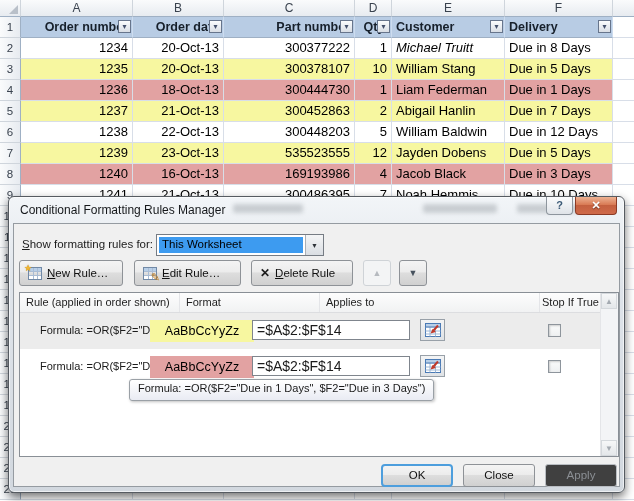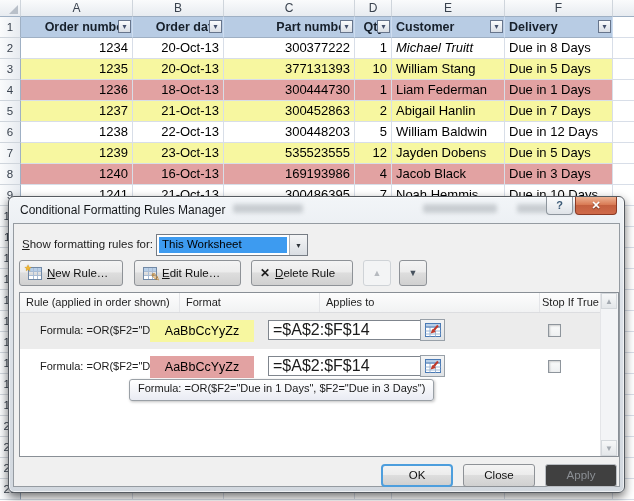--- a/index.html
+++ b/index.html
@@ -40,21 +40,21 @@
     border-radius:0 0 4px 4px;text-align:center;line-height:16px;}
   .help-btn{right:51px;width:27px;background:linear-gradient(#fbfcfd,#dfe3e8);
     color:#3b5a77;font-weight:bold;font-size:11px;}
   .close-btn{right:7px;width:42px;background:linear-gradient(#edb293,#d97b55 45%,#c4603f 50%,#cf6a4a);
     border-color:#8b3a25;color:#fff;font-weight:bold;font-size:11px;text-shadow:0 1px 1px rgba(0,0,0,.45);}
   .client{position:absolute;left:4px;right:4px;top:26px;bottom:5px;box-sizing:border-box;
     background:#f0f0f0;border:1px solid #959ba1;}
 
   .u{text-decoration:underline;}
   .lbl-show{position:absolute;left:8px;top:14px;}
-  .combo{position:absolute;left:142px;top:10px;width:152px;height:22px;box-sizing:border-box;
+  .combo{position:absolute;left:142px;top:10px;width:168px;height:22px;box-sizing:border-box;
     border:1px solid #767c84;background:#fff;display:flex;justify-content:space-between;}
   .combo-sel{flex:1;margin:2px;padding:1px 3px;font-size:11.5px;color:#000;overflow:hidden;white-space:nowrap;}
   .combo-btn{width:17px;border-left:1px solid #aab0b6;background:linear-gradient(#f4f5f6,#dadee3);
     display:flex;align-items:center;justify-content:center;font-size:7px;color:#2e3339;}
 
   .tbtn{position:absolute;top:36px;height:26px;box-sizing:border-box;border:1px solid #8e9297;border-radius:3px;
     background:linear-gradient(#f4f4f4,#ececec 45%,#dddddd 50%,#d0d0d0);
     display:flex;align-items:center;gap:5px;padding:0 8px;font-size:11.5px;color:#111;}
   .tbtn.sq{justify-content:center;padding:0;font-size:9px;color:#47525e;}
   .tbtn.disabled{background:#f3f4f5;border-color:#cfd3d7;color:#b6babf;}
@@ -69,22 +69,22 @@
     background:#fff;border:1px solid #898f96;}
   .list-header{display:flex;height:19px;background:linear-gradient(#fdfdfd,#f1f2f3);
     border-bottom:1px solid #dcdde0;font-size:11px;color:#1e1e1e;}
   .lh{box-sizing:border-box;line-height:18px;padding:0 0 0 6px;border-right:1px solid #e4e5e8;
     overflow:hidden;white-space:nowrap;}
   .rule-row{position:relative;height:36px;width:581px;}
   .rule-row.selected{background:#ececec;}
   .rule-text{position:absolute;left:20px;top:11px;font-size:11px;white-space:nowrap;}
   .chip{position:absolute;left:130px;top:7px;width:104px;height:22px;line-height:22px;
     text-align:center;font-size:12.5px;color:#000;}
-  .applies{position:absolute;left:248px;top:7px;width:158px;height:20px;box-sizing:border-box;
-    border:1px solid #7f858d;background:#fff;font-size:16px;line-height:18px;padding:0 4px;}
+  .applies{position:absolute;left:232px;top:7px;width:158px;height:20px;box-sizing:border-box;
+    border:1px solid #7f858d;background:#fff;font-size:14px;line-height:18px;padding:0 4px;}
   .range-btn{position:absolute;left:400px;top:6px;width:25px;height:22px;box-sizing:border-box;
     border:1px solid #98a0a8;background:linear-gradient(#f3f4f5,#dfe2e5);
     display:flex;align-items:center;justify-content:center;}
   .stop-check{position:absolute;left:528px;top:11px;width:13px;height:13px;box-sizing:border-box;
     border:1px solid #8e959c;background:linear-gradient(#fafbfb,#eef0f1);box-shadow:inset 1px 1px 2px rgba(0,0,0,.18);}
   .list-scroll{position:absolute;right:0;top:0;bottom:0;width:17px;background:#f3f4f6;border-left:1px solid #e4e5e8;}
   .scr{position:absolute;left:0;width:16px;height:16px;text-align:center;line-height:15px;
     font-size:8px;color:#a4aab1;background:linear-gradient(#f6f7f8,#e4e7ea);border:1px solid #d4d8dc;box-sizing:border-box;}
   .scr.up{top:0;}  .scr.down{bottom:0;}
 
@@ -133,21 +133,21 @@
           <div class="cell ar" style="width: 131px; background: rgb(255, 255, 255);"><span>300377222</span></div>
           <div class="cell ar" style="width: 37px; background: rgb(255, 255, 255);"><span>1</span></div>
           <div class="cell al" style="width: 113px; background: rgb(255, 255, 255); font-style: italic;"><span>Michael Truitt</span></div>
           <div class="cell al" style="width: 108px; background: rgb(255, 255, 255);"><span>Due in 8 Days</span></div>
           <div class="cell" style="width: 21px; border-right: none;"></div>
         </div>
         <div class="srow">
           <div class="rh">3</div>
           <div class="cell ar" style="width: 112px; background: rgb(247, 247, 160);"><span>1235</span></div>
           <div class="cell ar" style="width: 91px; background: rgb(247, 247, 160);"><span>20-Oct-13</span></div>
-          <div class="cell ar" style="width: 131px; background: rgb(247, 247, 160);"><span>377131393</span></div>
+          <div class="cell ar" style="width: 131px; background: rgb(247, 247, 160);"><span>300378107</span></div>
           <div class="cell ar" style="width: 37px; background: rgb(247, 247, 160);"><span>10</span></div>
           <div class="cell al" style="width: 113px; background: rgb(247, 247, 160);"><span>William Stang</span></div>
           <div class="cell al" style="width: 108px; background: rgb(247, 247, 160);"><span>Due in 5 Days</span></div>
           <div class="cell" style="width: 21px; border-right: none;"></div>
         </div>
         <div class="srow">
           <div class="rh">4</div>
           <div class="cell ar" style="width: 112px; background: rgb(226, 162, 162);"><span>1236</span></div>
           <div class="cell ar" style="width: 91px; background: rgb(226, 162, 162);"><span>18-Oct-13</span></div>
           <div class="cell ar" style="width: 131px; background: rgb(226, 162, 162);"><span>300444730</span></div>

